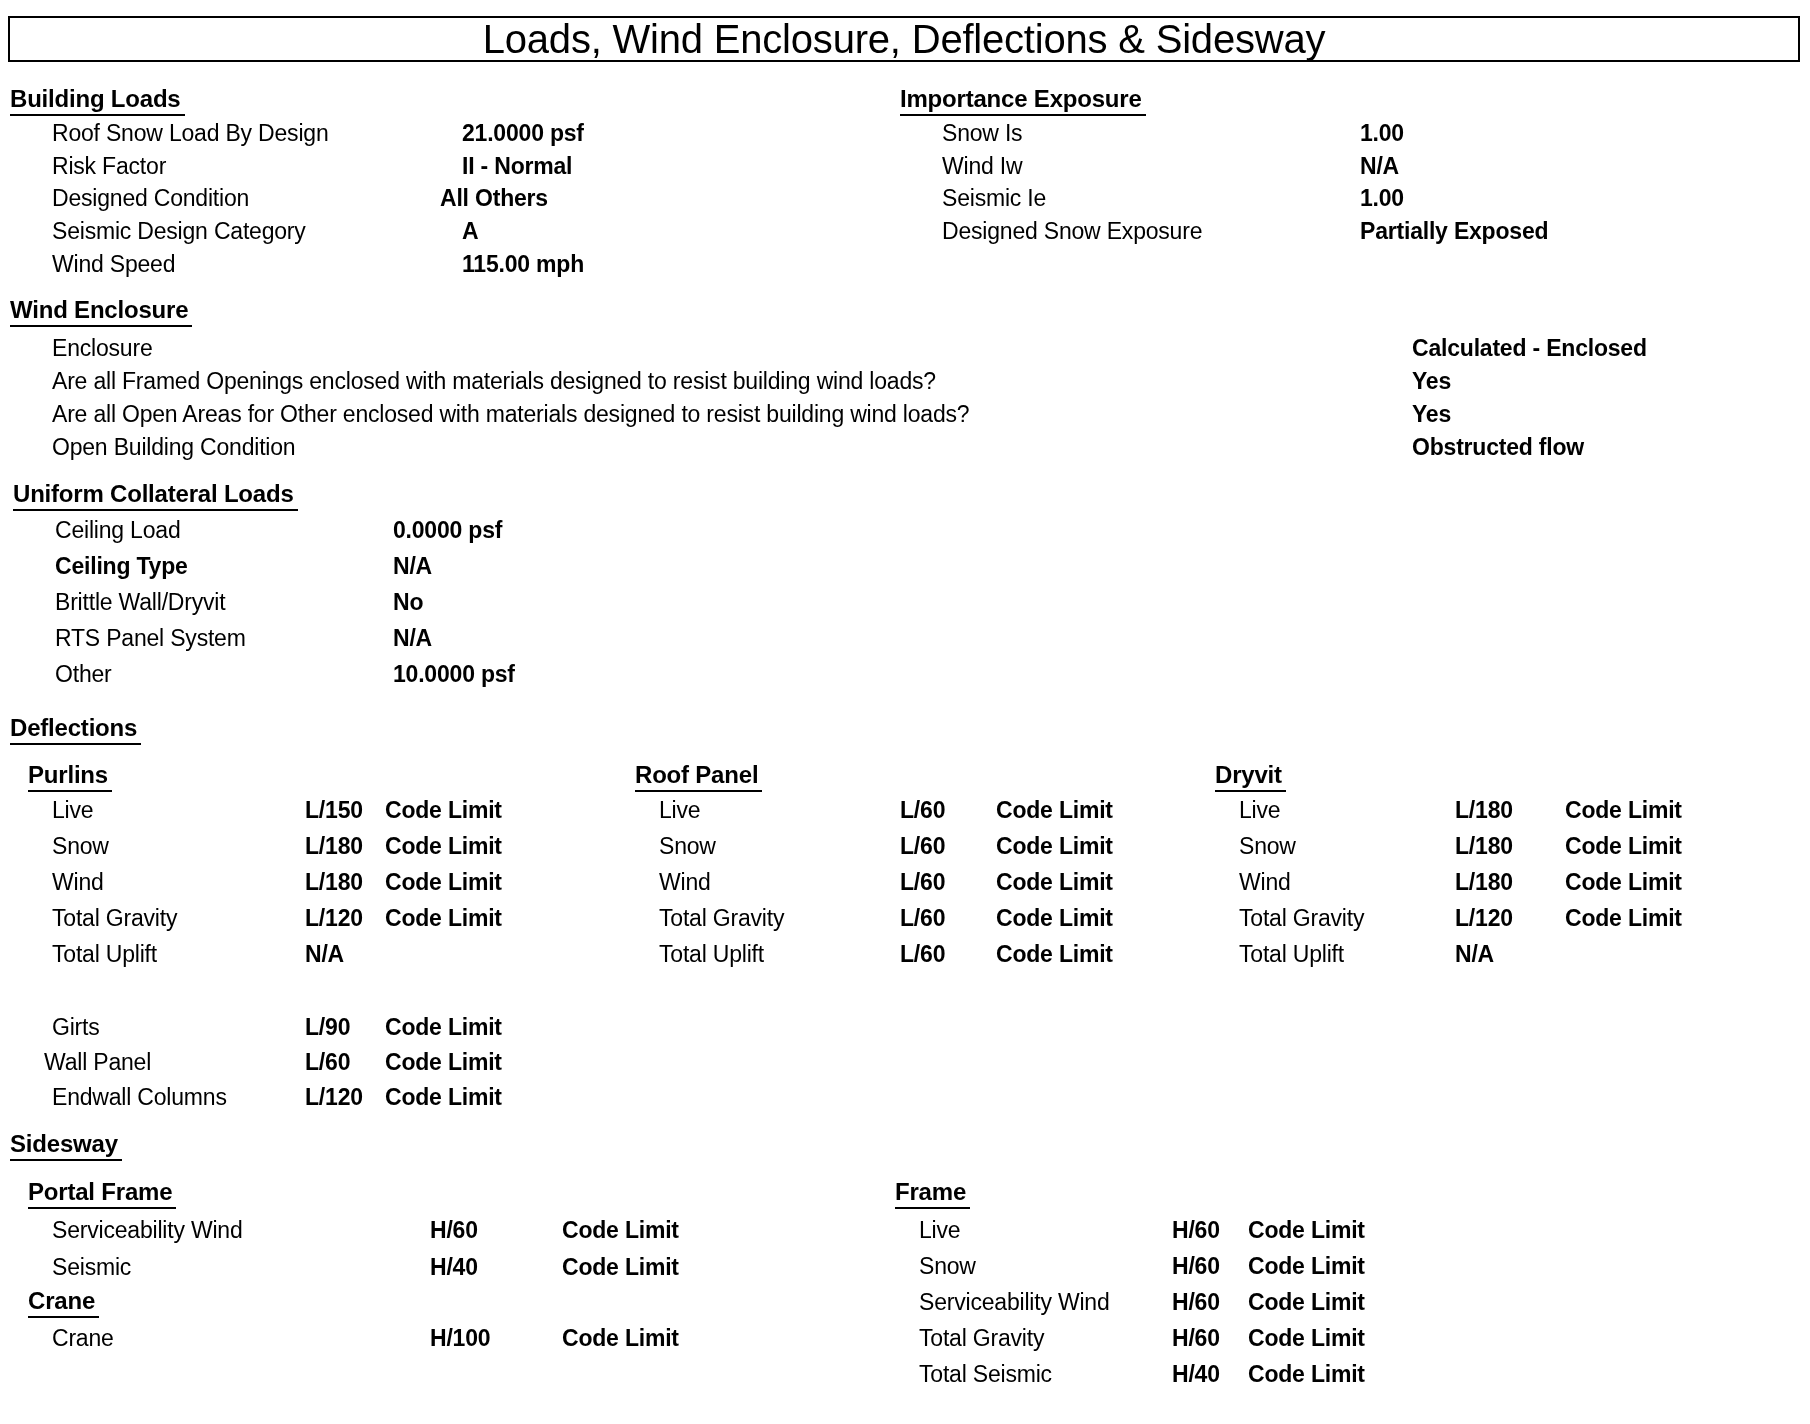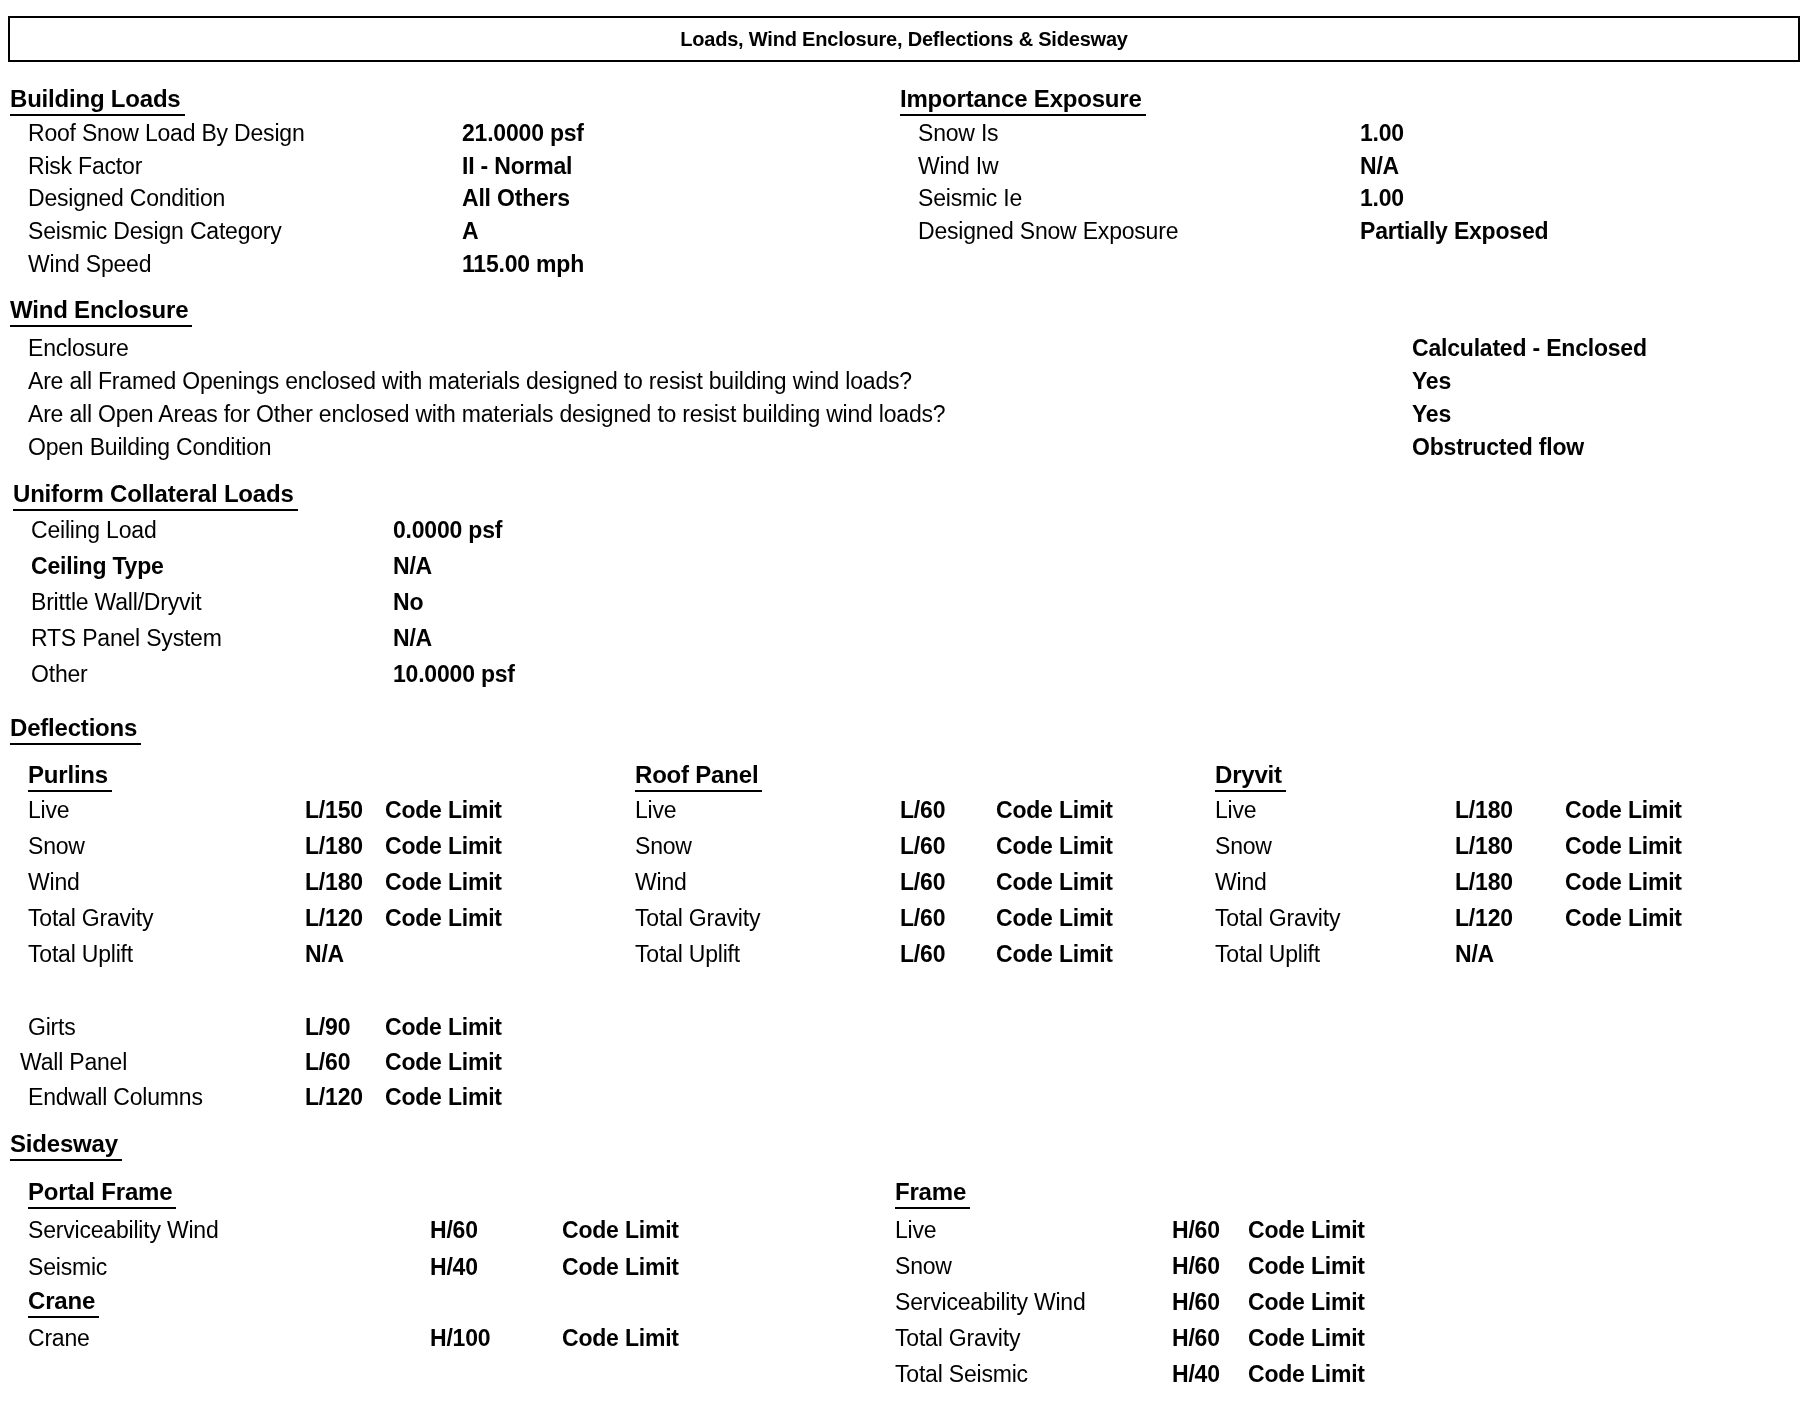--- a/index.html
+++ b/index.html
@@ -1,40 +1,40 @@
 <!DOCTYPE html>
 <html><head>
 <meta charset="utf-8">
 <style>
   html,body { margin:0; padding:0; background:#ffffff; }
   body { font-family:"Liberation Sans", sans-serif; color:#000; }
   .page { position:relative; width:1810px; height:1424px; background:#fff; overflow:hidden; letter-spacing:-0.2px; }
   .abs { position:absolute; white-space:nowrap; line-height:28px; }
-  .t   { font-size:23px; font-weight:normal; }
+  .t   { font-size:23px; font-weight:normal;margin-left:24px; }
   .v   { font-size:23px; font-weight:bold; }
   .h   { font-size:24px; font-weight:bold; border-bottom:2px solid #000; padding:0 4px 2px 0; line-height:26px; }
   .title-box { position:absolute; left:8px; top:16px; width:1788px; height:42px; border:2px solid #000; }
-  .title-text { position:absolute; left:0; top:0; width:100%; height:42px; line-height:42px; text-align:center; font-size:20px; font-weight:bold; }
+  .title-text { position:absolute; left:0; top:0; width:100%; height:42px; line-height:42px; text-align:center; font-size:40px; font-weight:normal; }
 </style>
 </head>
 <body>
 
 <div class="page">
 
   <div class="title-box">
     <div class="title-text">Loads, Wind Enclosure, Deflections &amp; Sidesway</div>
   </div>
 
   <div class="abs h" style="left:10px; top:86px;">Building Loads</div>
   <div class="abs t" style="left:28px; top:119px;">Roof Snow Load By Design</div>
   <div class="abs v" style="left:462px; top:119px;">21.0000 psf</div>
   <div class="abs t" style="left:28px; top:152px;">Risk Factor</div>
   <div class="abs v" style="left:462px; top:152px;">II - Normal</div>
   <div class="abs t" style="left:28px; top:184px;">Designed Condition</div>
-  <div class="abs v" style="left:462px; top:184px;">All Others</div>
+  <div class="abs v" style="left:440px; top:184px;">All Others</div>
   <div class="abs t" style="left:28px; top:217px;">Seismic Design Category</div>
   <div class="abs v" style="left:462px; top:217px;">A</div>
   <div class="abs t" style="left:28px; top:250px;">Wind Speed</div>
   <div class="abs v" style="left:462px; top:250px;">115.00 mph</div>
 
   <div class="abs h" style="left:900px; top:86px;">Importance Exposure</div>
   <div class="abs t" style="left:918px; top:119px;">Snow Is</div>
   <div class="abs v" style="left:1360px; top:119px;">1.00</div>
   <div class="abs t" style="left:918px; top:152px;">Wind Iw</div>
   <div class="abs v" style="left:1360px; top:152px;">N/A</div>

